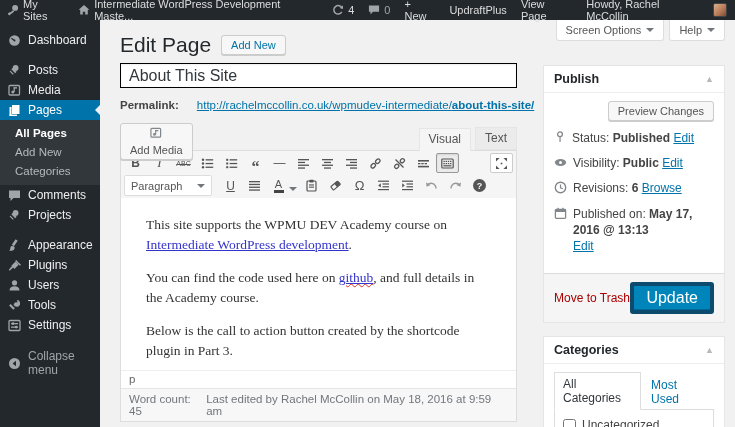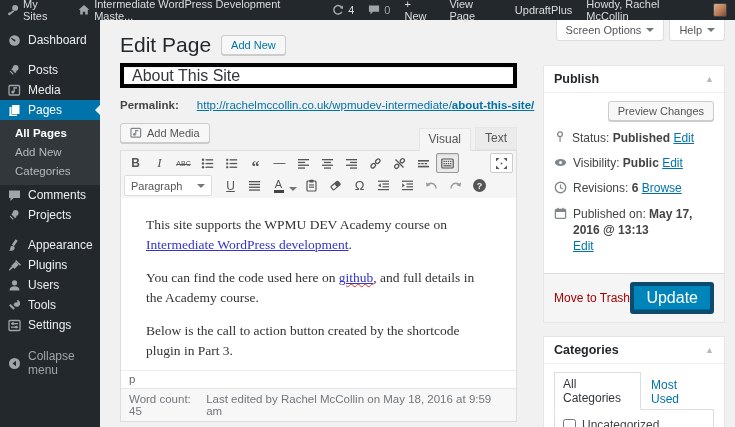--- a/index.html
+++ b/index.html
@@ -45,36 +45,36 @@
 
   .page-header { position:absolute; top:13px; left:20px; display:flex; align-items:center; gap:10px; }
   .page-header h1 { font-size:21px; font-weight:400; color:#23282d; }
   .btn { display:inline-flex; align-items:center; gap:5px; background:#f7f7f7; border:1px solid #ccc;
     border-radius:3px; color:#0073aa; font-size:11px; padding:3px 9px; cursor:pointer;
     box-shadow:0 1px 0 #ccc; white-space:nowrap; }
   .btn-gray { color:#555; }
   .btn-primary { background:#0085ba; border:4px solid #0c4a6e; color:#fff;
     box-shadow:inset 0 -1px 0 #006799; font-size:16px; padding:3px 12px; }
 
-  #title-input { position:absolute; top:43px; left:20px; width:397px; height:25px; border:4px solid #000000;
+  #title-input { position:absolute; top:43px; left:20px; width:397px; height:25px; border:1px solid #000000;
     box-shadow:inset 0 1px 2px rgba(0,0,0,.07); padding:2px 8px; font-size:16px; color:#32373c;
     font-family:"Liberation Sans", sans-serif; background:#fff; }
 
   #permalink-row { position:absolute; top:77px; left:20px; font-size:11.5px; color:#444;
     display:flex; align-items:center; gap:18px; }
   #permalink-row .plabel { font-weight:bold; }
   .plink { color:#0073aa; text-decoration:underline; }
   .plink .slug { font-weight:bold; }
   .btn-small { background:#f7f7f7; border:1px solid #ccc; border-radius:3px; color:#555;
     font-size:11px; padding:1px 7px; box-shadow:0 1px 0 #ccc; cursor:pointer; }
 
   
   #editor-box { position:absolute; top:103px; left:20px; width:397px; bottom:5px; display:flex; flex-direction:column; }
   .editor-topbar { height:27px; position:relative; }
-  .add-media { position:absolute; left:0; top:0; }
+  .add-media { position:absolute; left:0; top:0;flex-direction:column; }
   .editor-tabs { position:absolute; right:0; bottom:0; display:flex; }
   .wp-tab { padding:3px 9px 4px; font-size:12px; color:#555; border:1px solid #e5e5e5; background:#ebebeb;
     margin-left:4px; cursor:pointer; }
   .wp-tab.active { background:#f5f5f5; border-bottom-color:#f5f5f5; position:relative; top:1px; }
 
   .editor-frame { flex:1; border:1px solid #ddd; background:#fff; display:flex; flex-direction:column; min-height:0; }
   .mce-toolbar { display:flex; align-items:center; gap:1px; padding:2px 3px; background:#f5f5f5; }
   .mce-toolbar.row2 { padding-top:0; }
   .mce-btn { width:23px; height:20px; display:flex; align-items:center; justify-content:center;
     color:#555; font-size:11px; border:1px solid transparent; border-radius:2px; cursor:pointer; flex:none; }
@@ -163,24 +163,24 @@
   <a class="ab-item">
     <svg width="12" height="12" viewBox="0 0 13 13">
         <path fill="#a0a5aa" d="M1 1.5 h11 v7 h-6.5 l-2.8 2.8 v-2.8 h-1.7 Z"></path>
       </svg>
     <span class="ab-dim">0</span>
   </a>
   <a class="ab-item">
     <span>+ New</span>
   </a>
   <a class="ab-item">
+    <span>UpdraftPlus</span>
+  </a>
+  <a class="ab-item">
     <span>View Page</span>
-  </a>
-  <a class="ab-item">
-    <span>UpdraftPlus</span>
   </a>
   <div class="ab-right">
     <a class="ab-item">
       <span>Howdy, Rachel McCollin</span>
     </a>
     <div class="avatar"></div>
   </div>
 </div>
 
 <div id="side-menu">

